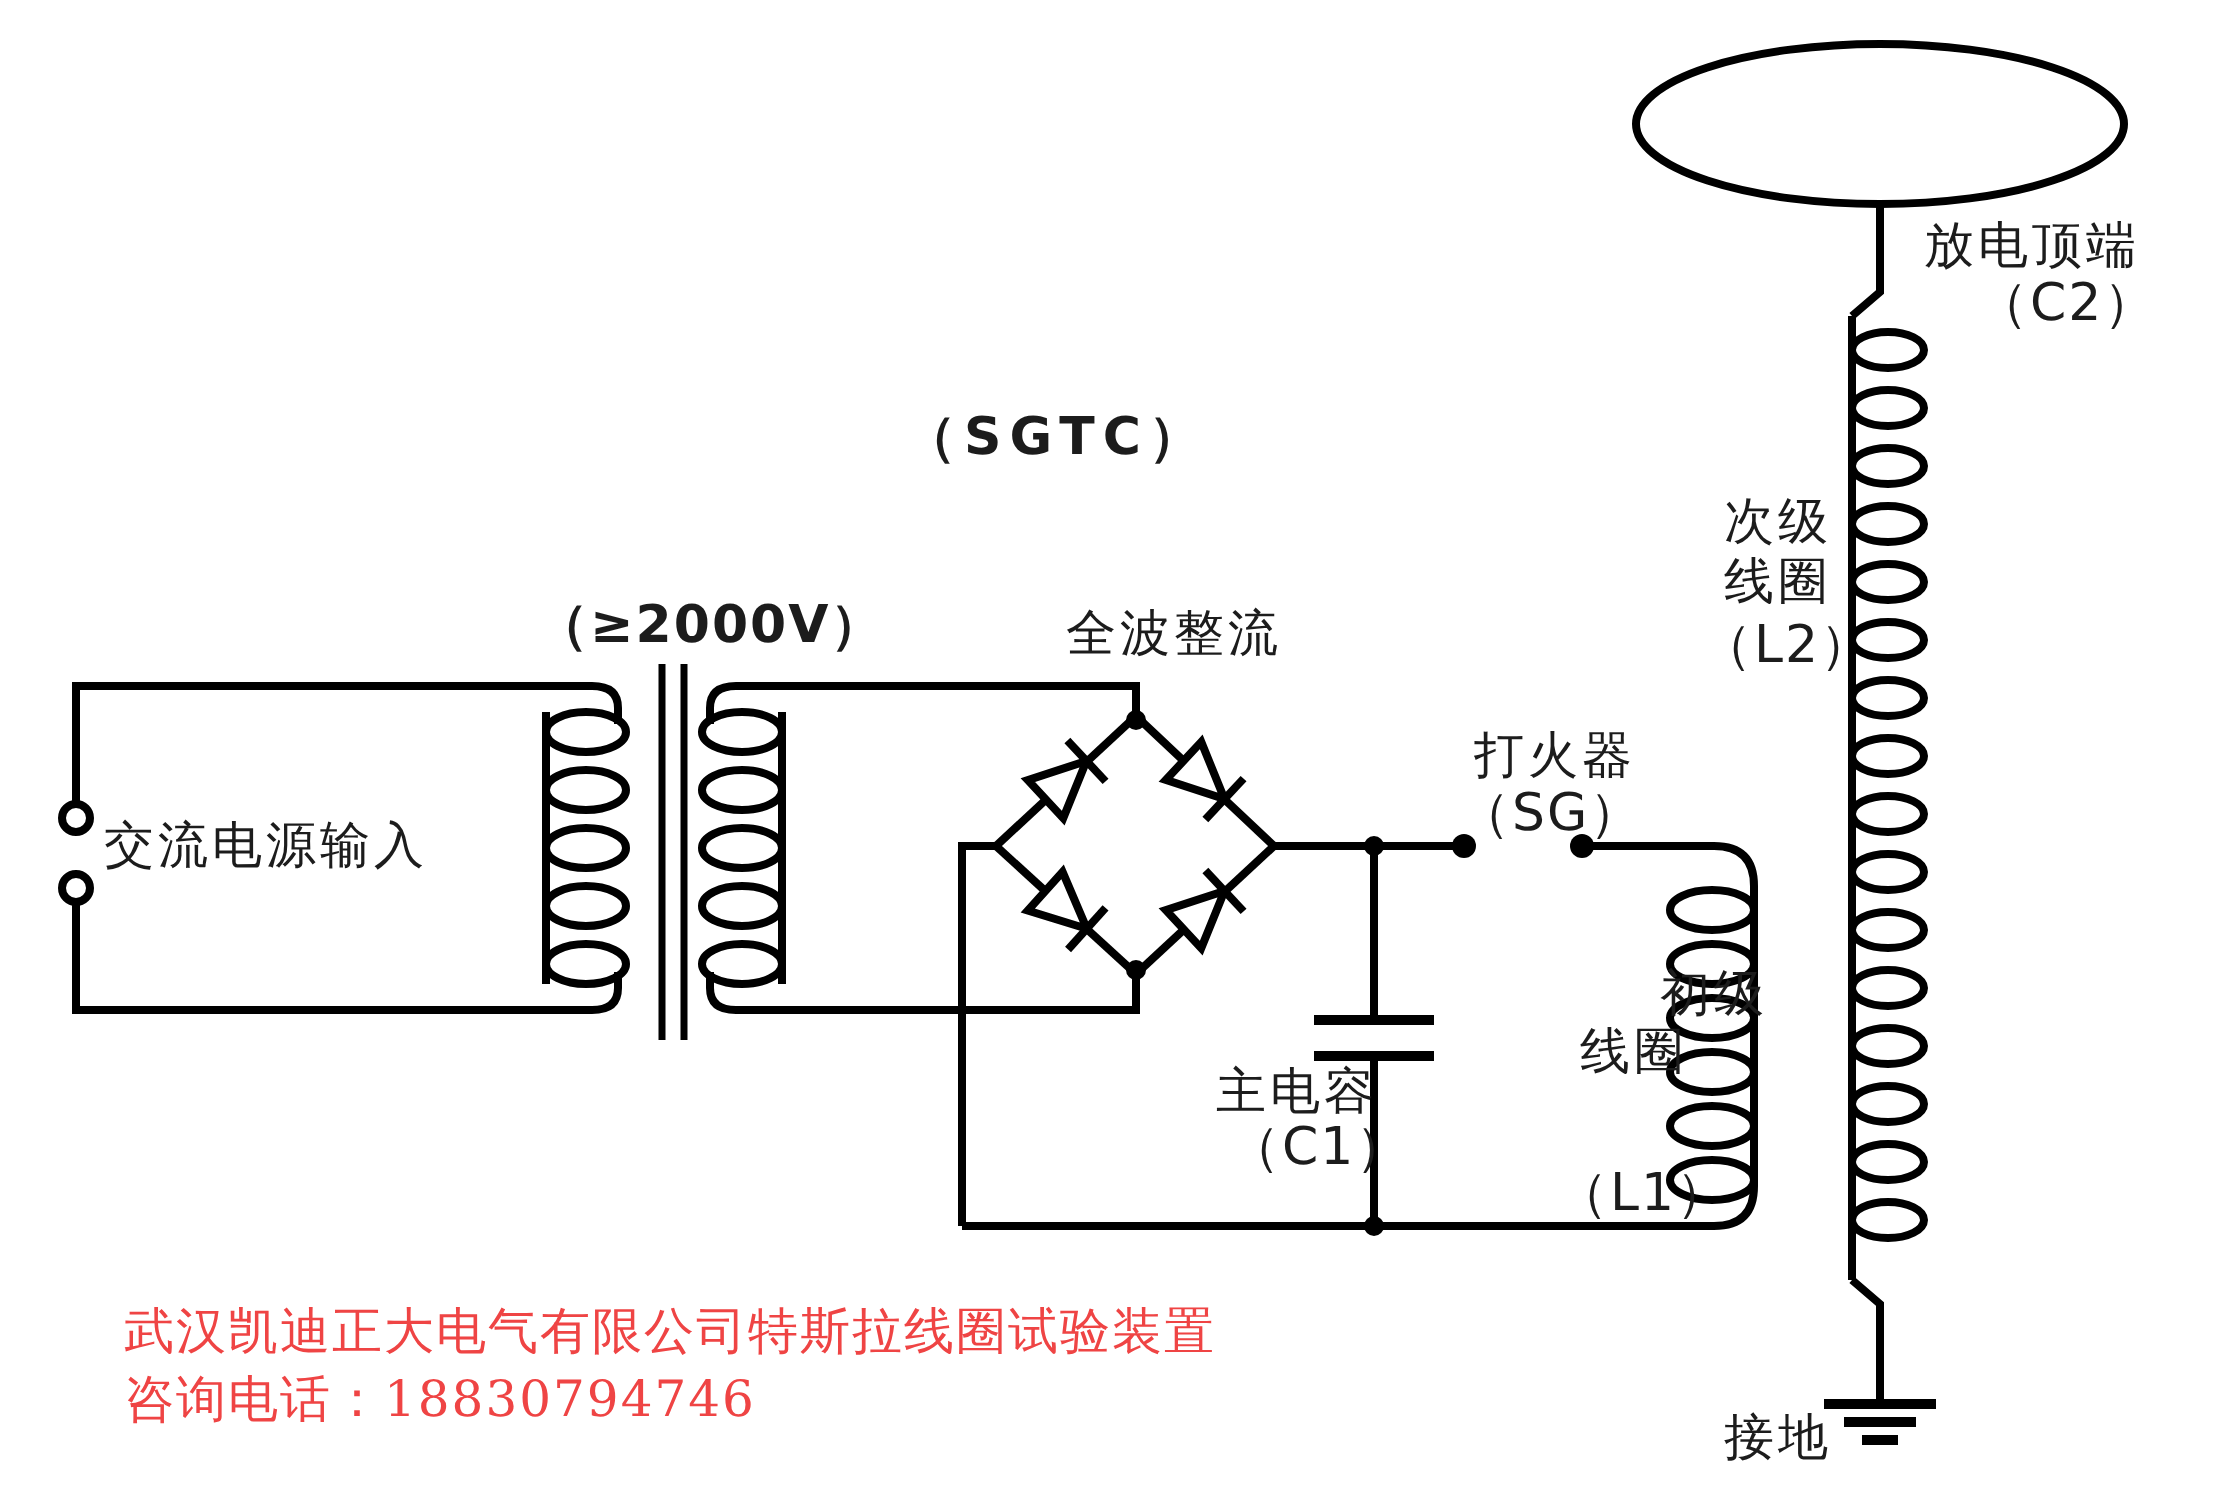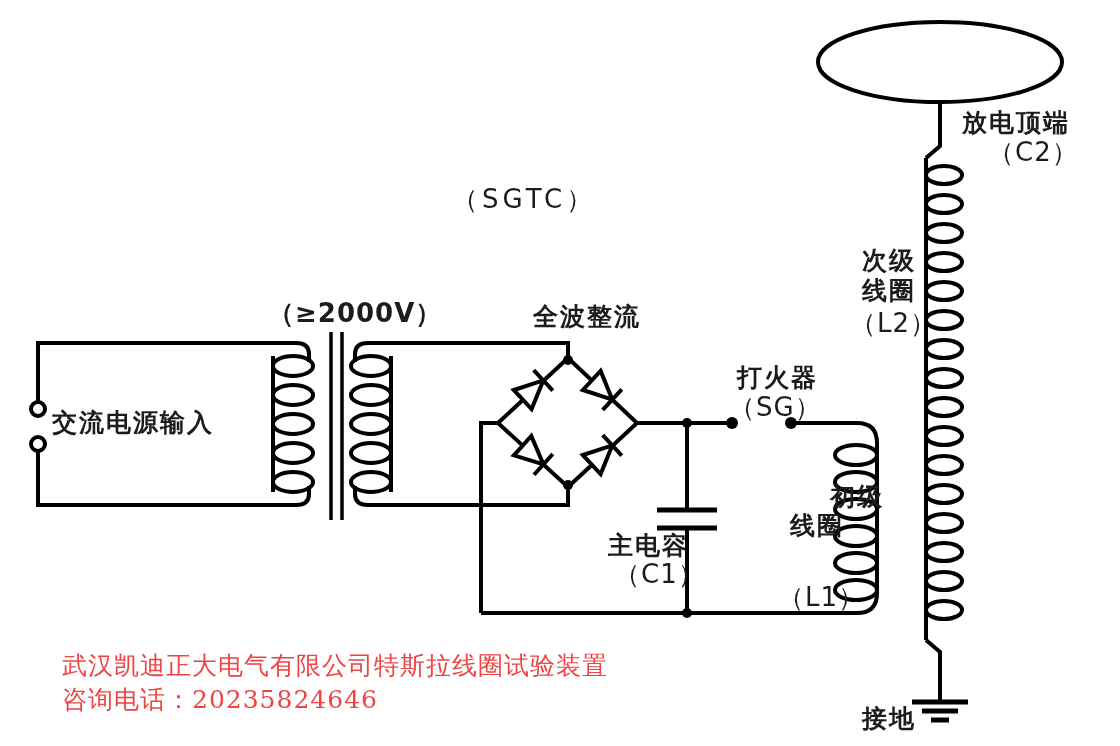--- a/index.html
+++ b/index.html
@@ -3,21 +3,21 @@
 <meta charset="utf-8">
 <style>
   html,body{margin:0;padding:0;background:#fff;}
   #stage{
     position:relative;width:1120px;height:746px;background:#ffffff;
     font-family:"DejaVu Sans","Liberation Sans",sans-serif;color:#111;
     overflow:hidden;
   }
   #schematic{position:absolute;left:0;top:0;}
   .lbl{position:absolute;white-space:nowrap;color:#1c1c1c;line-height:1.05;}
-  .lbl-main{font-size:25px;letter-spacing:2px;font-weight:bold;}
+  .lbl-main{font-size:25px;letter-spacing:2px;}
   .lbl-ref{font-size:26px;letter-spacing:1px;}
   .title-main{font-size:28px;letter-spacing:3px;font-weight:500;}
   .title-sub{font-size:26px;letter-spacing:4px;font-weight:500;}
   .footer-line{
     font-family:"DejaVu Serif","Liberation Serif",serif;
     font-size:25px;color:#ef4444;letter-spacing:1px;
   }
 </style>
 </head>
 <body>
@@ -135,21 +135,21 @@
       <path d="M 926 640 L 940 652 V 701"></path>
     </g>
 
     <g stroke-width="5">
       <line x1="912" y1="702" x2="968" y2="702"></line>
       <line x1="922" y1="711" x2="958" y2="711"></line>
       <line x1="931" y1="720" x2="949" y2="720"></line>
     </g>
   </svg>
 
-  <div class="lbl title-sub" style="left:452px;top:186px;">（SGTC）</div>
+  <div class="lbl title-sub" style="left:452px;top:206px;font-weight:bold;">（SGTC）</div>
 
   <div class="lbl lbl-ref" style="left:268px;top:300px;font-weight:bold;">（≥2000V）</div>
 
   <div class="lbl lbl-main" style="left:533px;top:304px;">全波整流</div>
 
   <div class="lbl lbl-main" style="left:52px;top:410px;">交流电源输入</div>
 
   <div class="lbl lbl-main" style="left:717px;top:365px;margin-left:20px;">打火器</div>
   <div class="lbl lbl-ref" style="left:729px;top:394px;">（SG）</div>
 
@@ -163,15 +163,15 @@
   <div class="lbl lbl-main" style="left:862px;top:248px;">次级</div>
   <div class="lbl lbl-main" style="left:862px;top:278px;">线圈</div>
   <div class="lbl lbl-ref" style="left:850px;top:310px;">（L2）</div>
 
   <div class="lbl lbl-main" style="left:962px;top:110px;">放电顶端</div>
   <div class="lbl lbl-ref" style="left:988px;top:139px;">（C2）</div>
 
   <div class="lbl lbl-main" style="left:862px;top:706px;">接地</div>
 
   <div class="lbl footer-line" style="left:62px;top:653px;">武汉凯迪正大电气有限公司特斯拉线圈试验装置</div>
-  <div class="lbl footer-line" style="left:62px;top:687px;">咨询电话：20235824646</div>
+  <div class="lbl footer-line" style="left:62px;top:687px;">咨询电话：18830794746</div>
 
 </div>
 
 </body></html>

